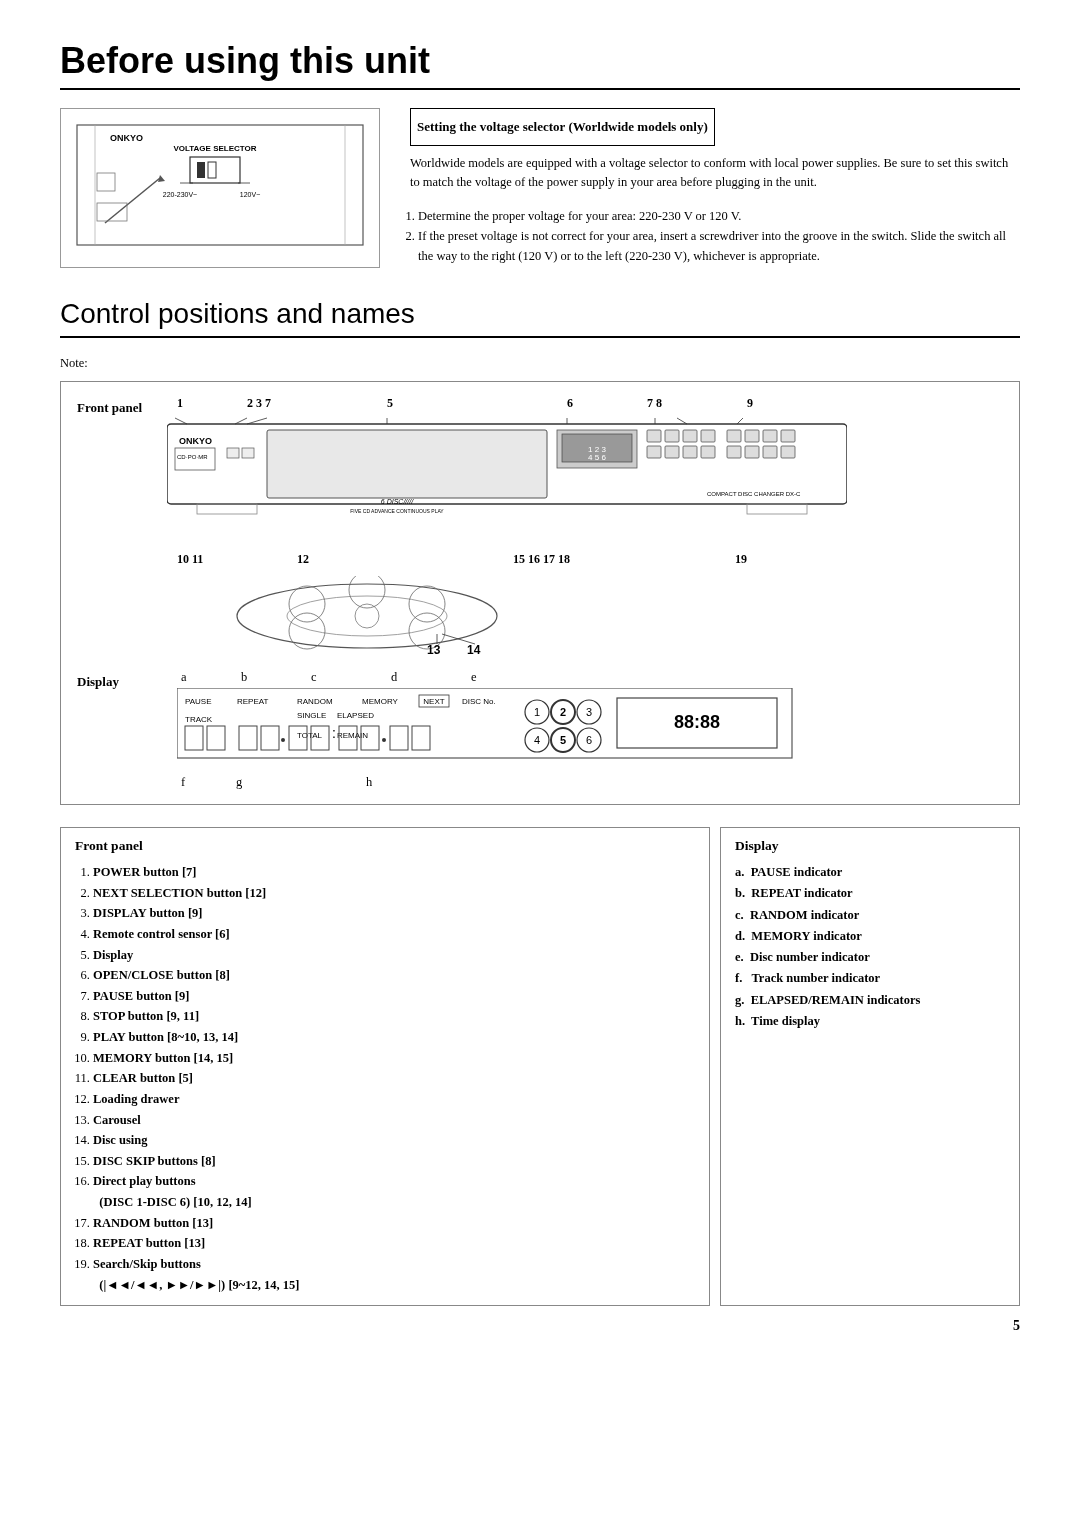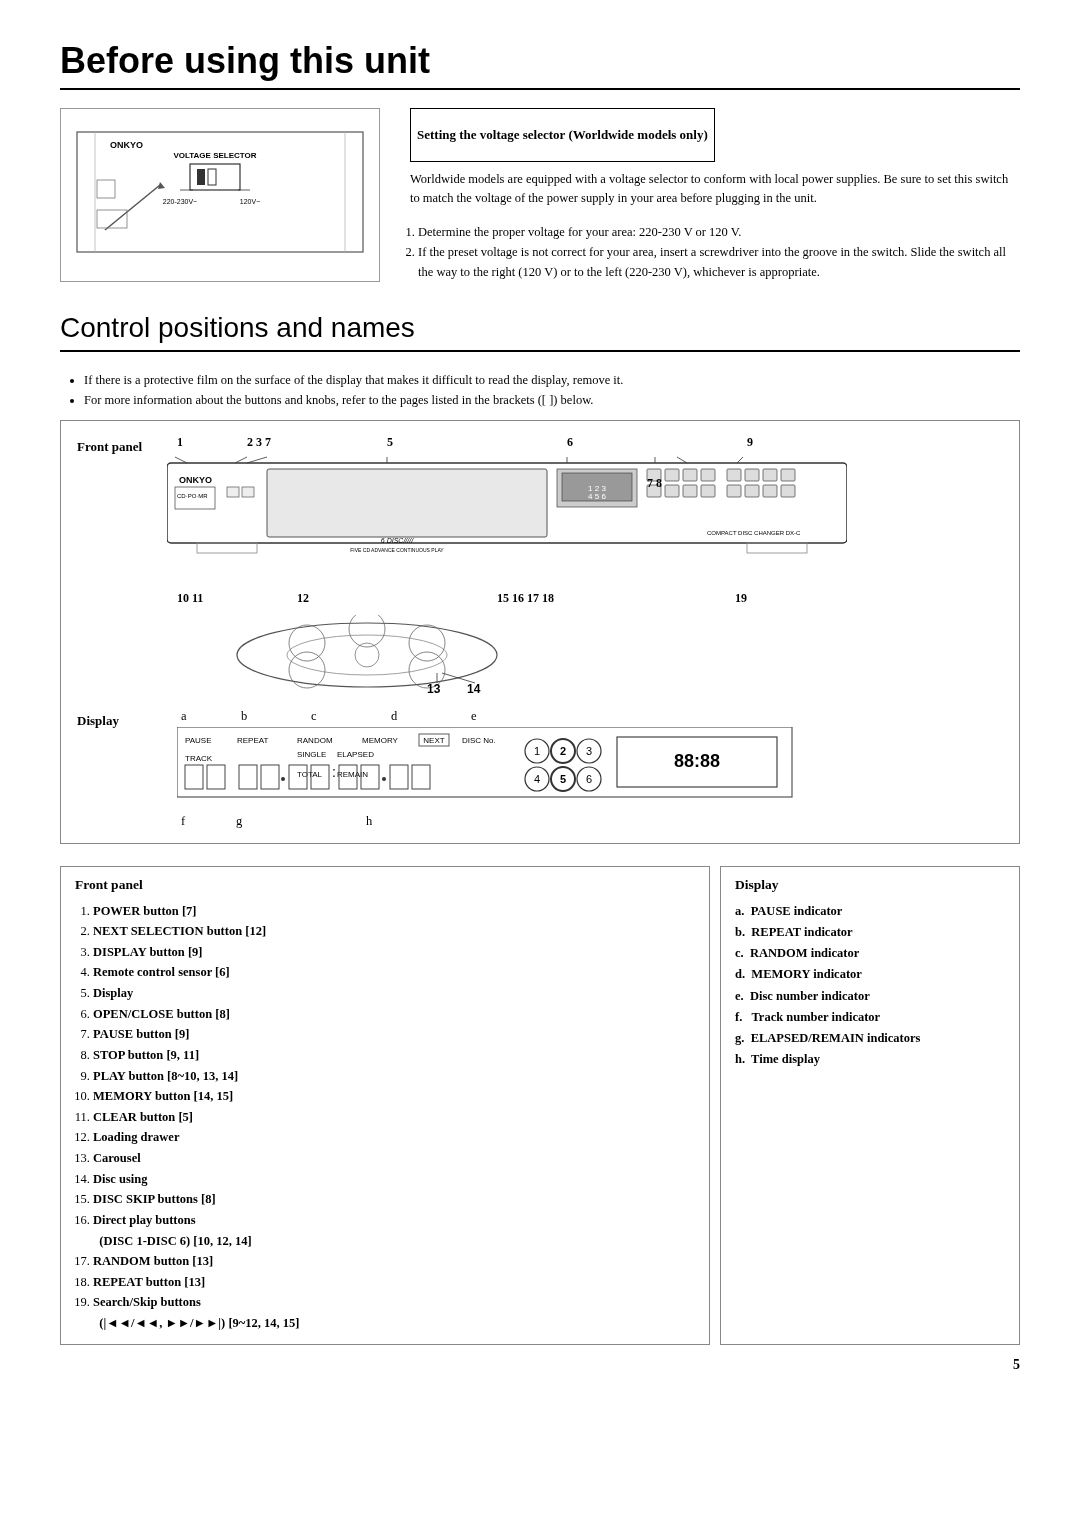--- a/index.html
+++ b/index.html
@@ -47,21 +47,21 @@
     .voltage-info {
       flex: 1;
       font-size: 12.5px;
     }
     .voltage-info .info-title {
       font-weight: bold;
       font-size: 13px;
       margin-bottom: 8px;
       border: 1px solid #000;
       display: inline-block;
-      padding: 18px 6px;
+      padding: 10px 6px;
     }
     .voltage-info p {
       margin-bottom: 14px;
       line-height: 1.5;
     }
     .voltage-info ol {
       margin-left: 8px;
       line-height: 1.6;
     }
     h2.section-title {
@@ -207,38 +207,35 @@
       <li>Determine the proper voltage for your area: 220-230 V or 120 V.</li>
       <li>If the preset voltage is not correct for your area, insert a screwdriver into the groove in the switch. Slide the switch all the way to the right (120 V) or to the left (220-230 V), whichever is appropriate.</li>
     </ol>
   </div>
 </div>
 
 <h2 class="section-title">Control positions and names</h2>
 <hr class="title-divider">
 
 <div class="note-section">
-  <ul>
-    <li>If there is a protective film on the surface of the display that makes it difficult to read the display, remove it.</li>
-    <li>For more information about the buttons and knobs, refer to the pages listed in the brackets ([ ]) below.</li>
-  </ul>
+  <div class="note-label">Note:</div>
 </div>
 
 <div class="main-diagram">
 
   <div class="diagram-row-top">
     <div class="panel-label">Front panel</div>
     <div class="front-panel-area">
       
       <div style="position:relative; height:20px; margin-left:10px; font-size:12px; font-weight:bold;">
         <span style="position:absolute; left:0px;">1</span>
         <span style="position:absolute; left:70px;">2 3  7</span>
         <span style="position:absolute; left:210px;">5</span>
         <span style="position:absolute; left:390px;">6</span>
-        <span style="position:absolute; left:470px;margin-top:41px;">7   8</span>
+        <span style="position:absolute; left:470px;">7   8</span>
         <span style="position:absolute; left:570px;">9</span>
       </div>
 
       
       <svg width="680" height="130" viewBox="0 0 680 130">
 
         <rect x="0" y="8" width="680" height="80" rx="4" fill="none" stroke="#333" stroke-width="1.5"></rect>
 
         <text x="12" y="28" font-family="Arial" font-size="9" font-weight="bold">ONKYO</text>
 
@@ -294,21 +291,21 @@
         <line x1="488" y1="8" x2="488" y2="2" stroke="#333" stroke-width="0.8"></line>
         <line x1="520" y1="8" x2="510" y2="2" stroke="#333" stroke-width="0.8"></line>
 
         <line x1="570" y1="8" x2="576" y2="2" stroke="#333" stroke-width="0.8"></line>
       </svg>
 
       
       <div style="position:relative; height:20px; margin-left:10px; font-size:12px; font-weight:bold; margin-top:2px;">
         <span style="position:absolute; left:0px;">10 11</span>
         <span style="position:absolute; left:120px;">12</span>
-        <span style="position:absolute; left:320px;">15 16 17 18</span>
+        <span style="position:absolute; left:336px;">15 16 17 18</span>
         <span style="position:absolute; left:558px;">19</span>
       </div>
 
       
       <svg width="460" height="80" viewBox="0 0 460 80" style="margin-left:60px; margin-top:4px;">
 
         <ellipse cx="140" cy="40" rx="130" ry="32" fill="none" stroke="#555" stroke-width="1.2"></ellipse>
         <ellipse cx="140" cy="40" rx="80" ry="20" fill="none" stroke="#888" stroke-width="0.8"></ellipse>
         <ellipse cx="140" cy="40" rx="12" ry="12" fill="none" stroke="#777" stroke-width="0.8"></ellipse>
 

